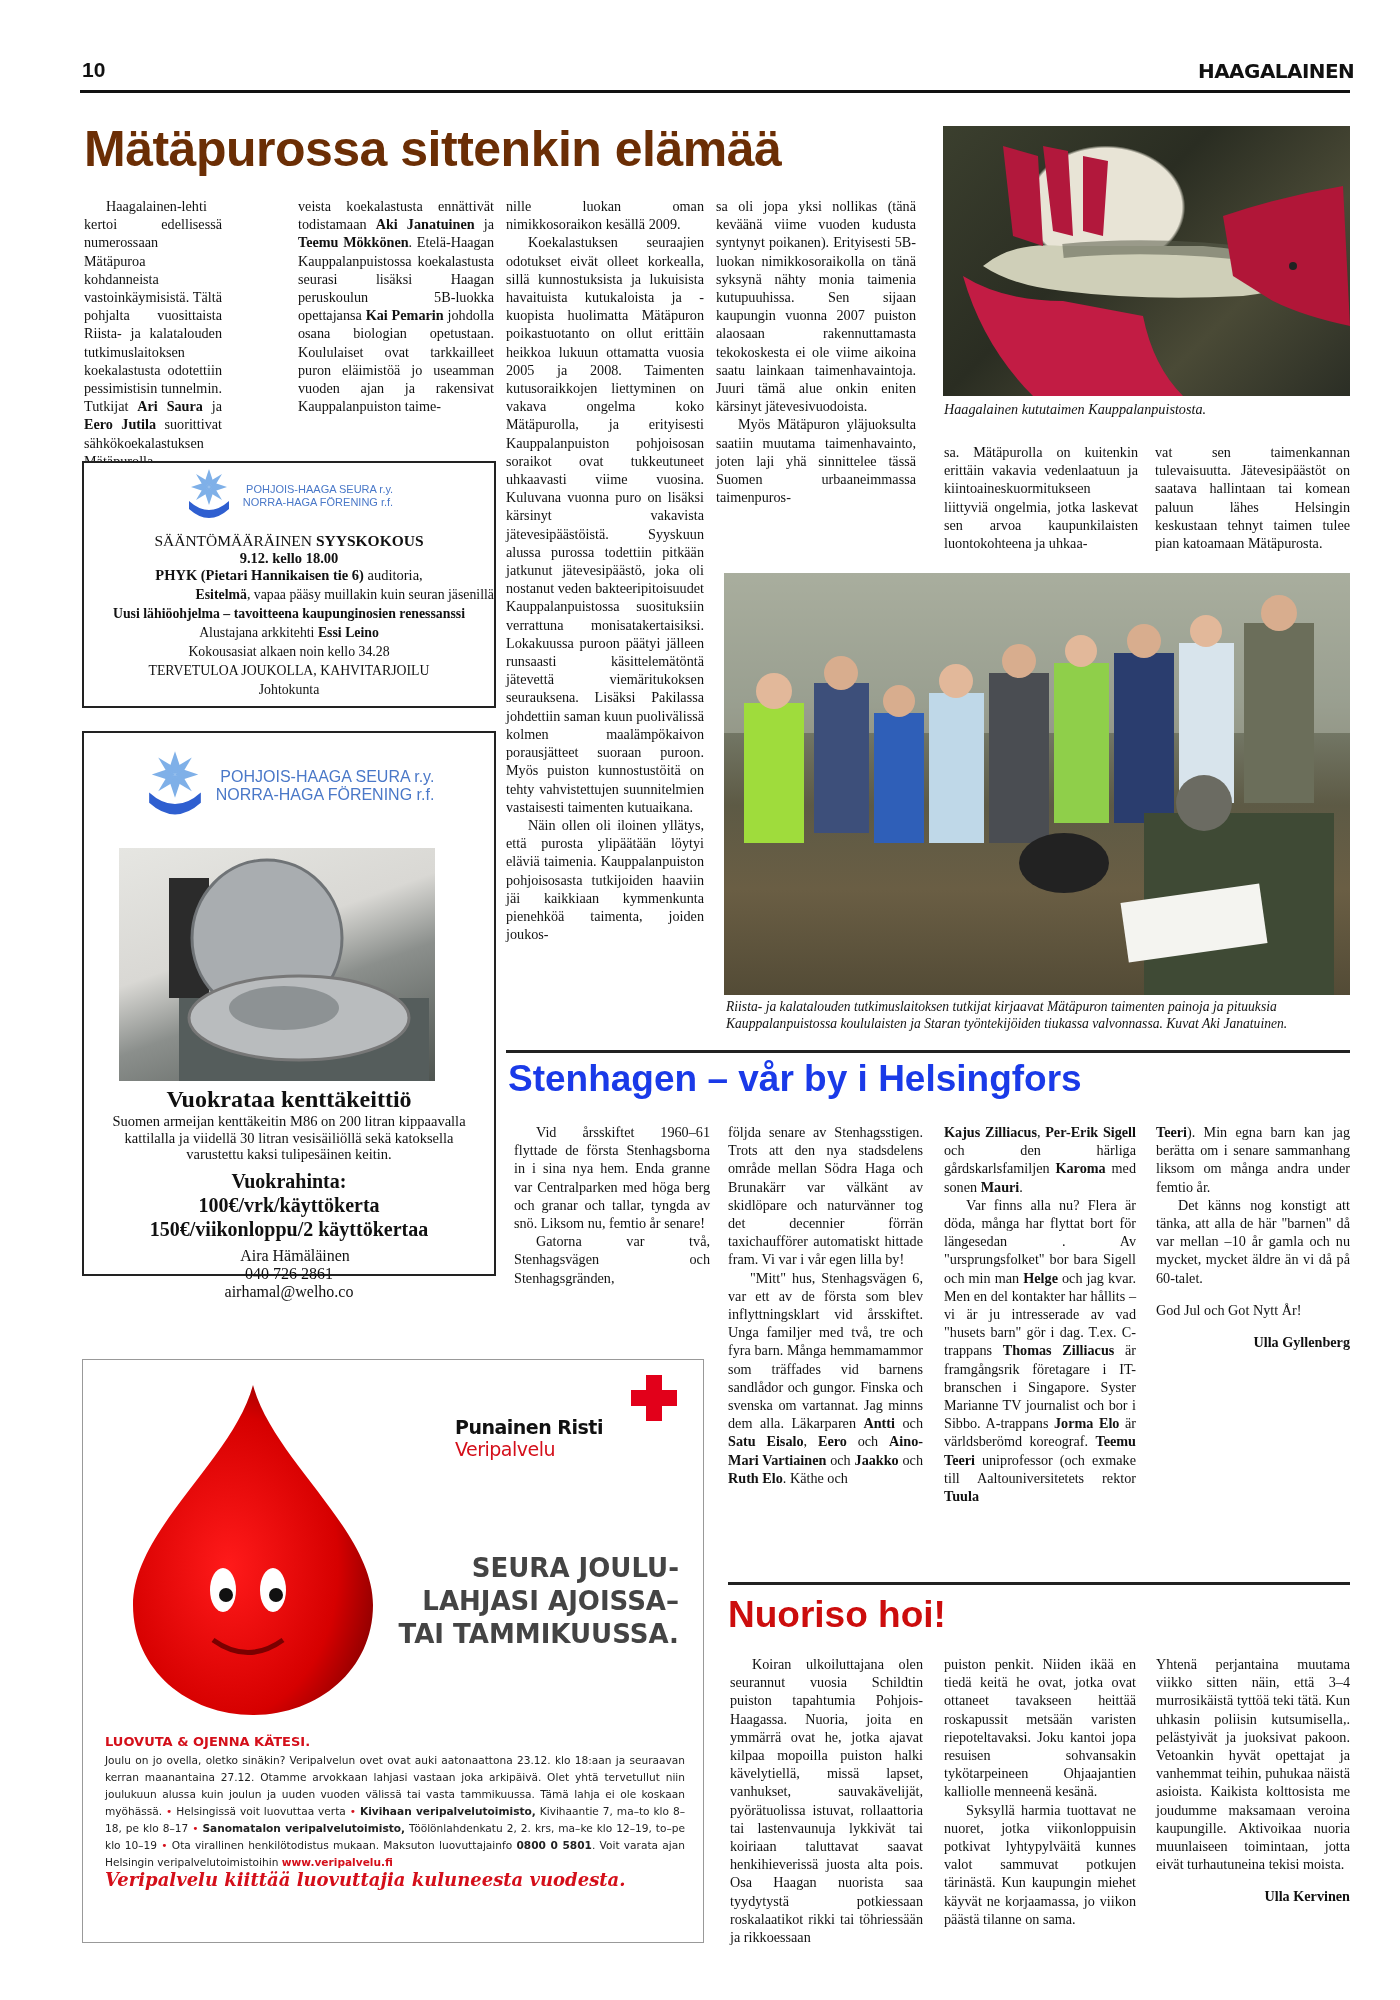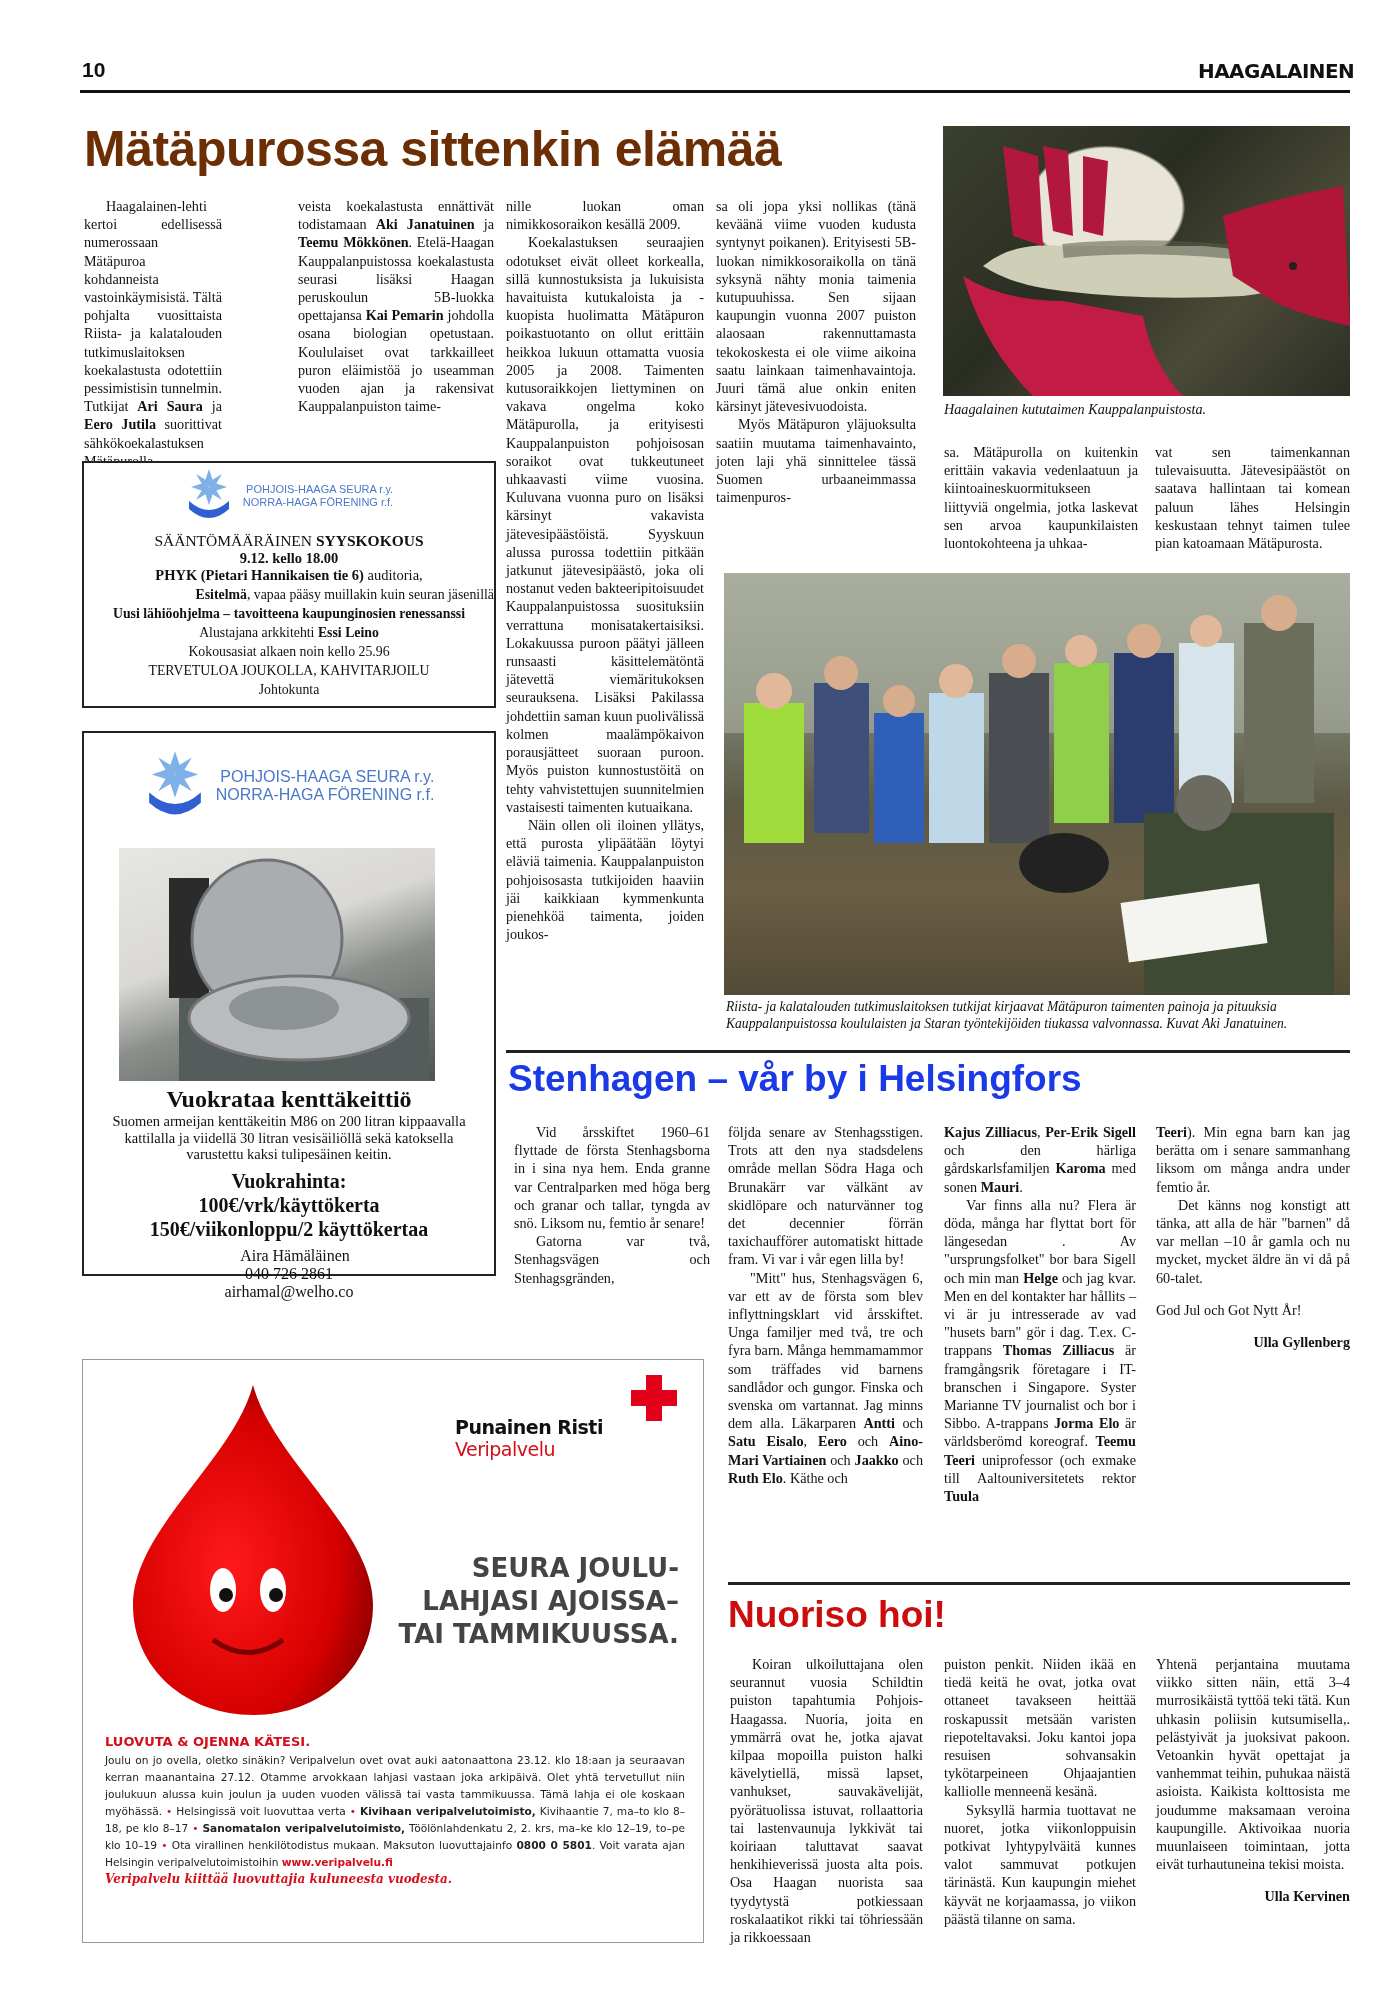--- a/index.html
+++ b/index.html
@@ -124,21 +124,21 @@
       <div>POHJOIS-HAAGA SEURA r.y.</div>
       <div>NORRA-HAGA FÖRENING r.f.</div>
     </div>
   </div>
   <div class="line" style="font-size:15.5px; margin-top:6px;"><span>SÄÄNTÖMÄÄRÄINEN </span><b>SYYSKOKOUS</b></div>
   <div class="line" style="font-weight:bold; line-height:16px;">9.12. kello 18.00</div>
   <div class="line"><b>PHYK (Pietari Hannikaisen tie 6)</b><span> auditoria,</span></div>
   <div class="line" style="font-size:13.8px;text-align:right;"><b>Esitelmä</b><span>, vapaa pääsy muillakin kuin seuran jäsenillä</span></div>
   <div class="line" style="font-weight:bold; font-size:13.8px; white-space:nowrap;">Uusi lähiöohjelma – tavoitteena kaupunginosien renessanssi</div>
   <div class="line" style="font-size:13.8px;"><span>Alustajana arkkitehti </span><b>Essi Leino</b></div>
-  <div class="line" style="font-size:13.8px;">Kokousasiat alkaen noin kello 25.96</div>
+  <div class="line" style="font-size:13.8px;">Kokousasiat alkaen noin kello 34.28</div>
   <div class="line" style="font-size:13.8px;">TERVETULOA JOUKOLLA, KAHVITARJOILU</div>
   <div class="line" style="font-size:13.8px;">Johtokunta</div>
 </div>
 
 <div class="box center" style="left:82px; top:731px; width:414px; height:545px;">
   <div class="logo-row" style="margin-top:14px;">
     <svg width="62" height="78" viewBox="0 0 48 58">
       <g fill="#7fb0e8" transform="translate(24 20)">
         <polygon points="0,-18 4,-6 0,0 -4,-6"></polygon>
           <polygon points="0,18 4,6 0,0 -4,6"></polygon>
@@ -237,15 +237,15 @@
   <div class="abs" style="left:372px; top:56px; font-family:'DejaVu Sans',sans-serif; font-weight:bold; font-size:19px; letter-spacing:-0.5px;">Punainen Risti</div>
   <div class="abs red" style="left:372px; top:78px; font-family:'DejaVu Sans',sans-serif; font-size:19px; letter-spacing:-0.5px;">Veripalvelu</div>
   <div class="abs" style="right:24px; top:192px; text-align:right; font-family:'DejaVu Sans',sans-serif; font-weight:bold; font-size:26px; line-height:33px; color:#444;">
     <div>SEURA JOULU-</div>
     <div>LAHJASI AJOISSA–</div>
     <div>TAI TAMMIKUUSSA.</div>
   </div>
   <div class="abs red" style="left:22px; top:374px; font-family:'DejaVu Sans',sans-serif; font-weight:bold; font-size:13px;">LUOVUTA &amp; OJENNA KÄTESI.</div>
   <div class="abs rc-body" style="left:22px; top:392px; width:580px;">
     <span>Joulu on jo ovella, oletko sinäkin? Veripalvelun ovet ovat auki aatonaattona 23.12. klo 18:aan ja seuraavan kerran maanantaina 27.12. Otamme arvokkaan lahjasi vastaan joka arkipäivä. Olet yhtä tervetullut niin joulukuun alussa kuin joulun ja uuden vuoden välissä tai vasta tammikuussa. Tämä lahja ei ole koskaan myöhässä. </span><span class="red">•</span><span> Helsingissä voit luovuttaa verta </span><span class="red">•</span> <b>Kivihaan veripalvelutoimisto,</b><span> Kivihaantie 7, ma–to klo 8–18, pe klo 8–17 </span><span class="red">•</span> <b>Sanomatalon veripalvelutoimisto,</b><span> Töölönlahdenkatu 2, 2. krs, ma–ke klo 12–19, to–pe klo 10–19 </span><span class="red">•</span><span> Ota virallinen henkilötodistus mukaan. Maksuton luovuttajainfo </span><b>0800 0 5801</b><span>. Voit varata ajan Helsingin veripalvelutoimistoihin </span><b class="red">www.veripalvelu.fi</b>
-    <div class="red" style="font-family:'DejaVu Serif',serif; font-style:italic; font-weight:bold; font-size:12px;">Veripalvelu kiittää luovuttajia kuluneesta vuodesta.</div>
+    <div class="red" style="font-family:'DejaVu Serif',serif; font-style:italic; font-weight:bold; font-size:18px;">Veripalvelu kiittää luovuttajia kuluneesta vuodesta.</div>
   </div>
 </div>
 
 </body></html>

